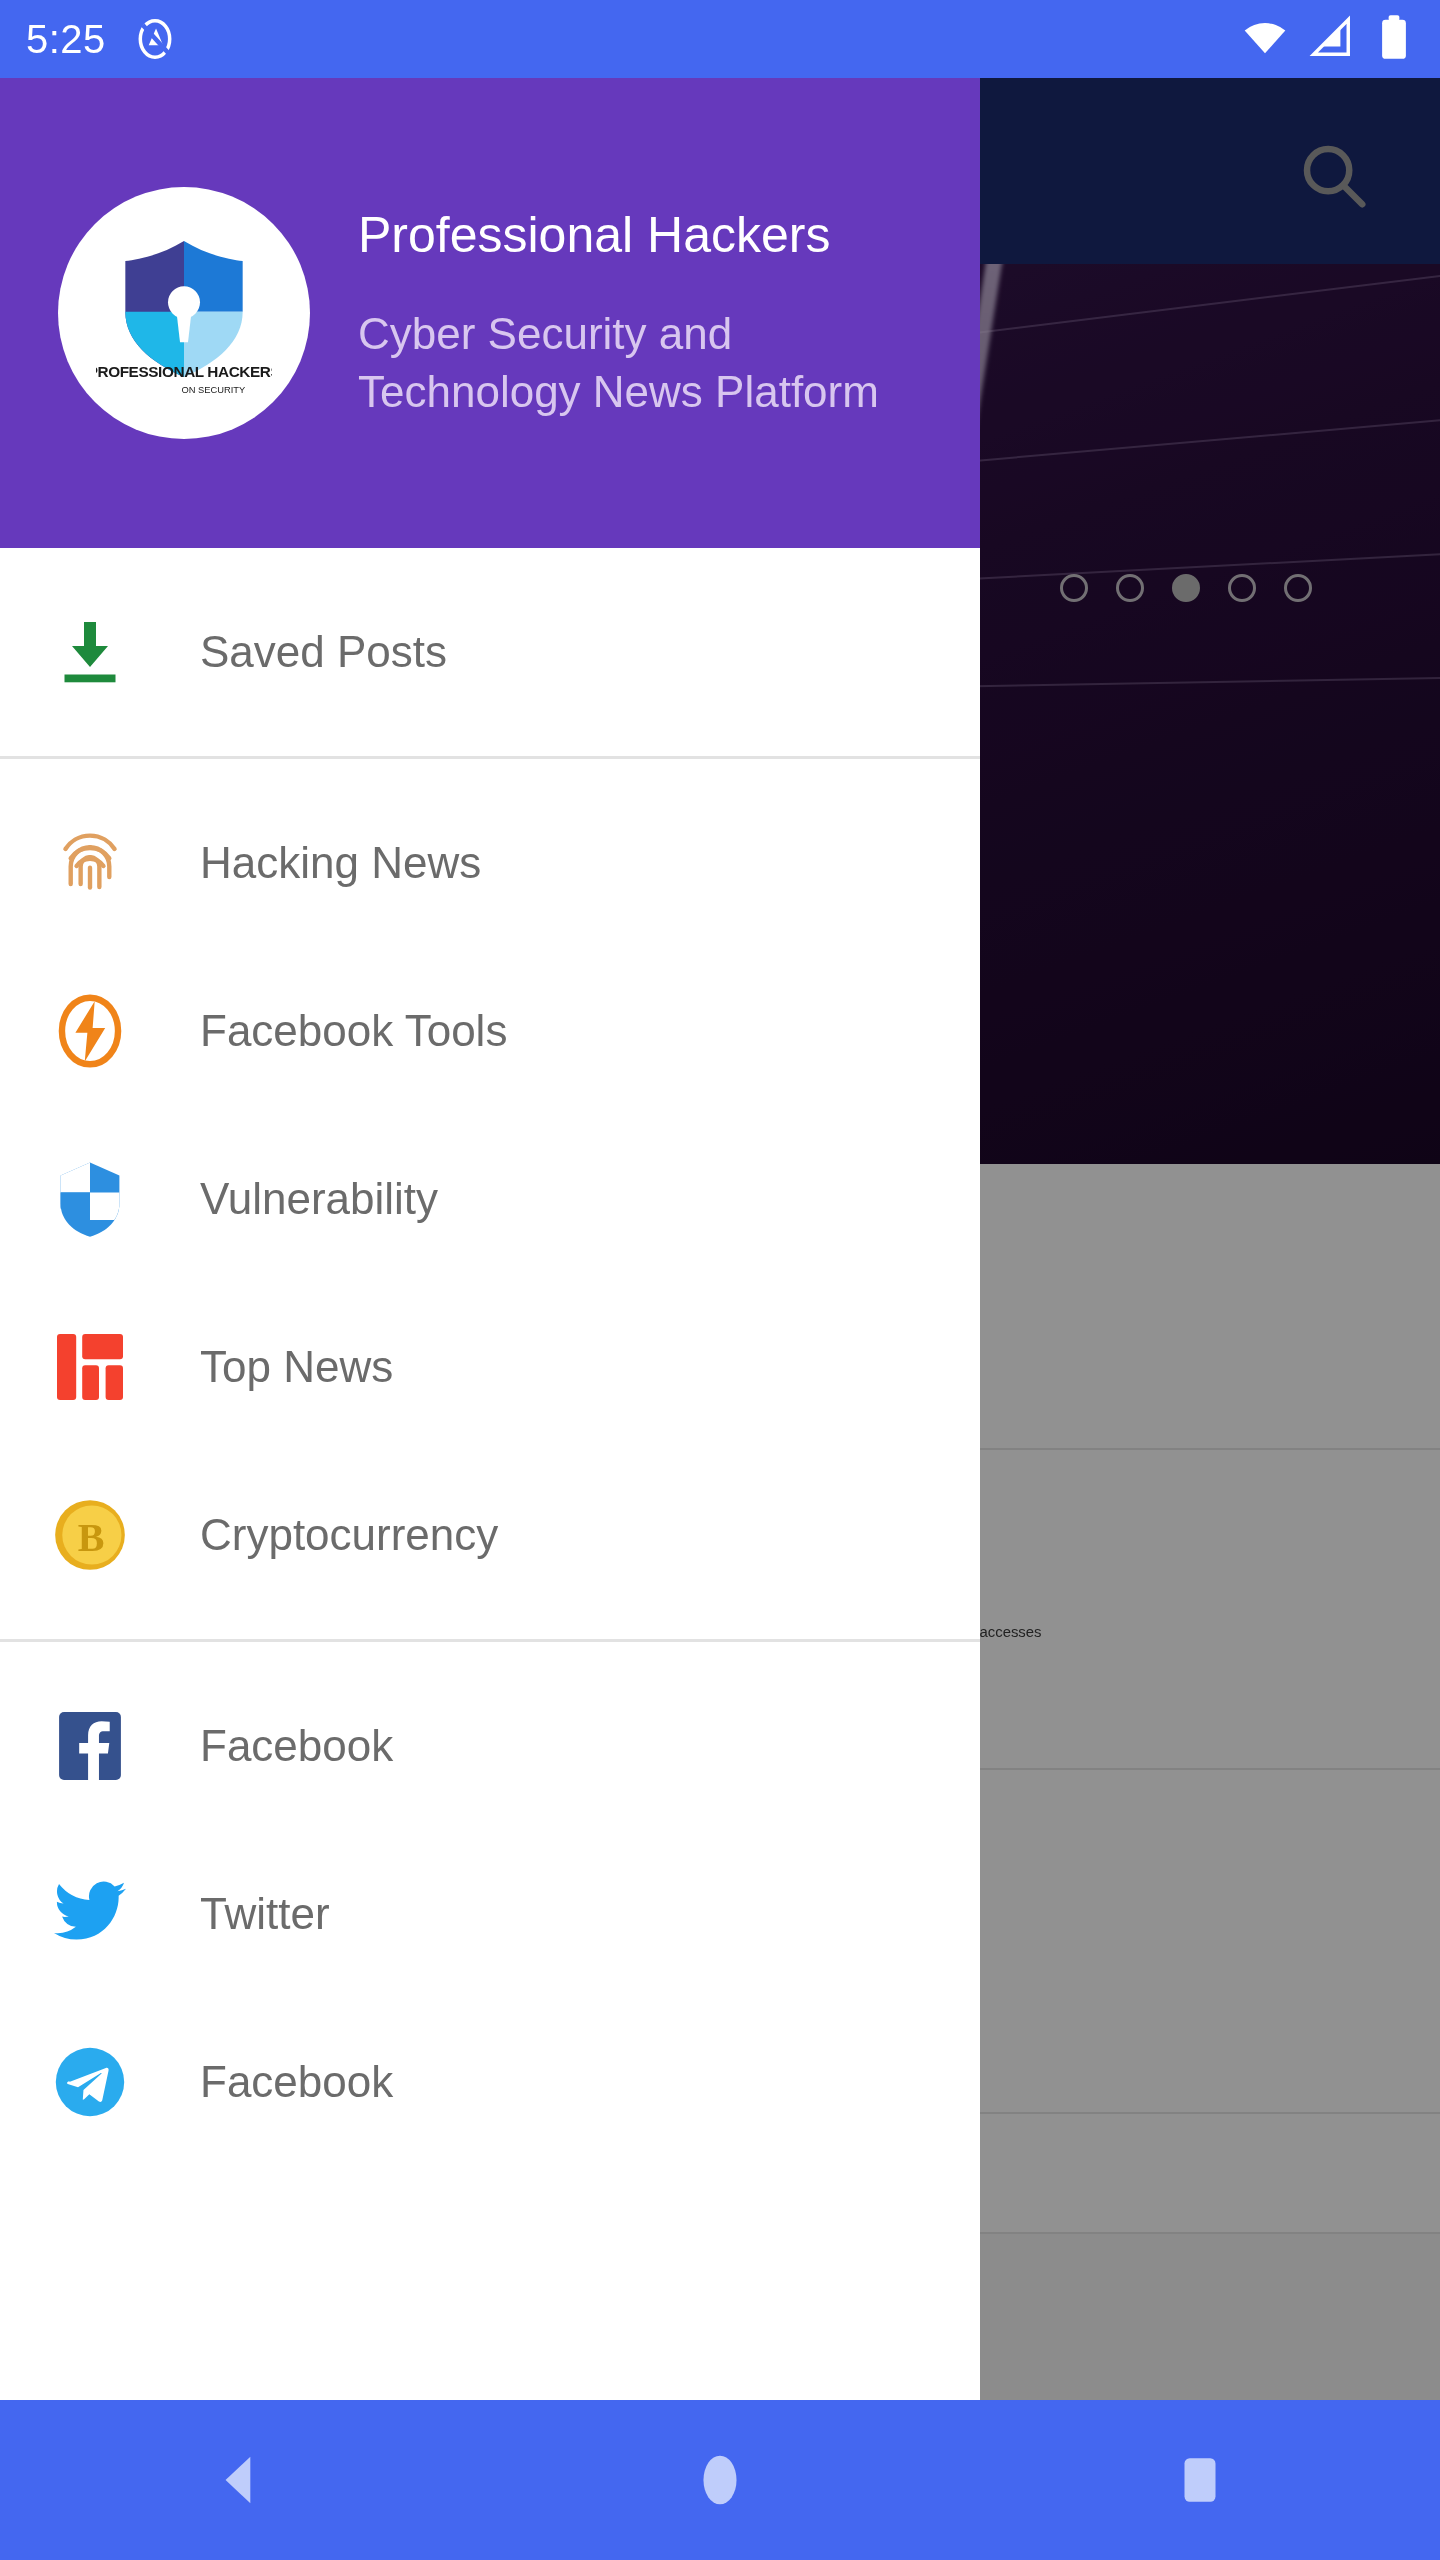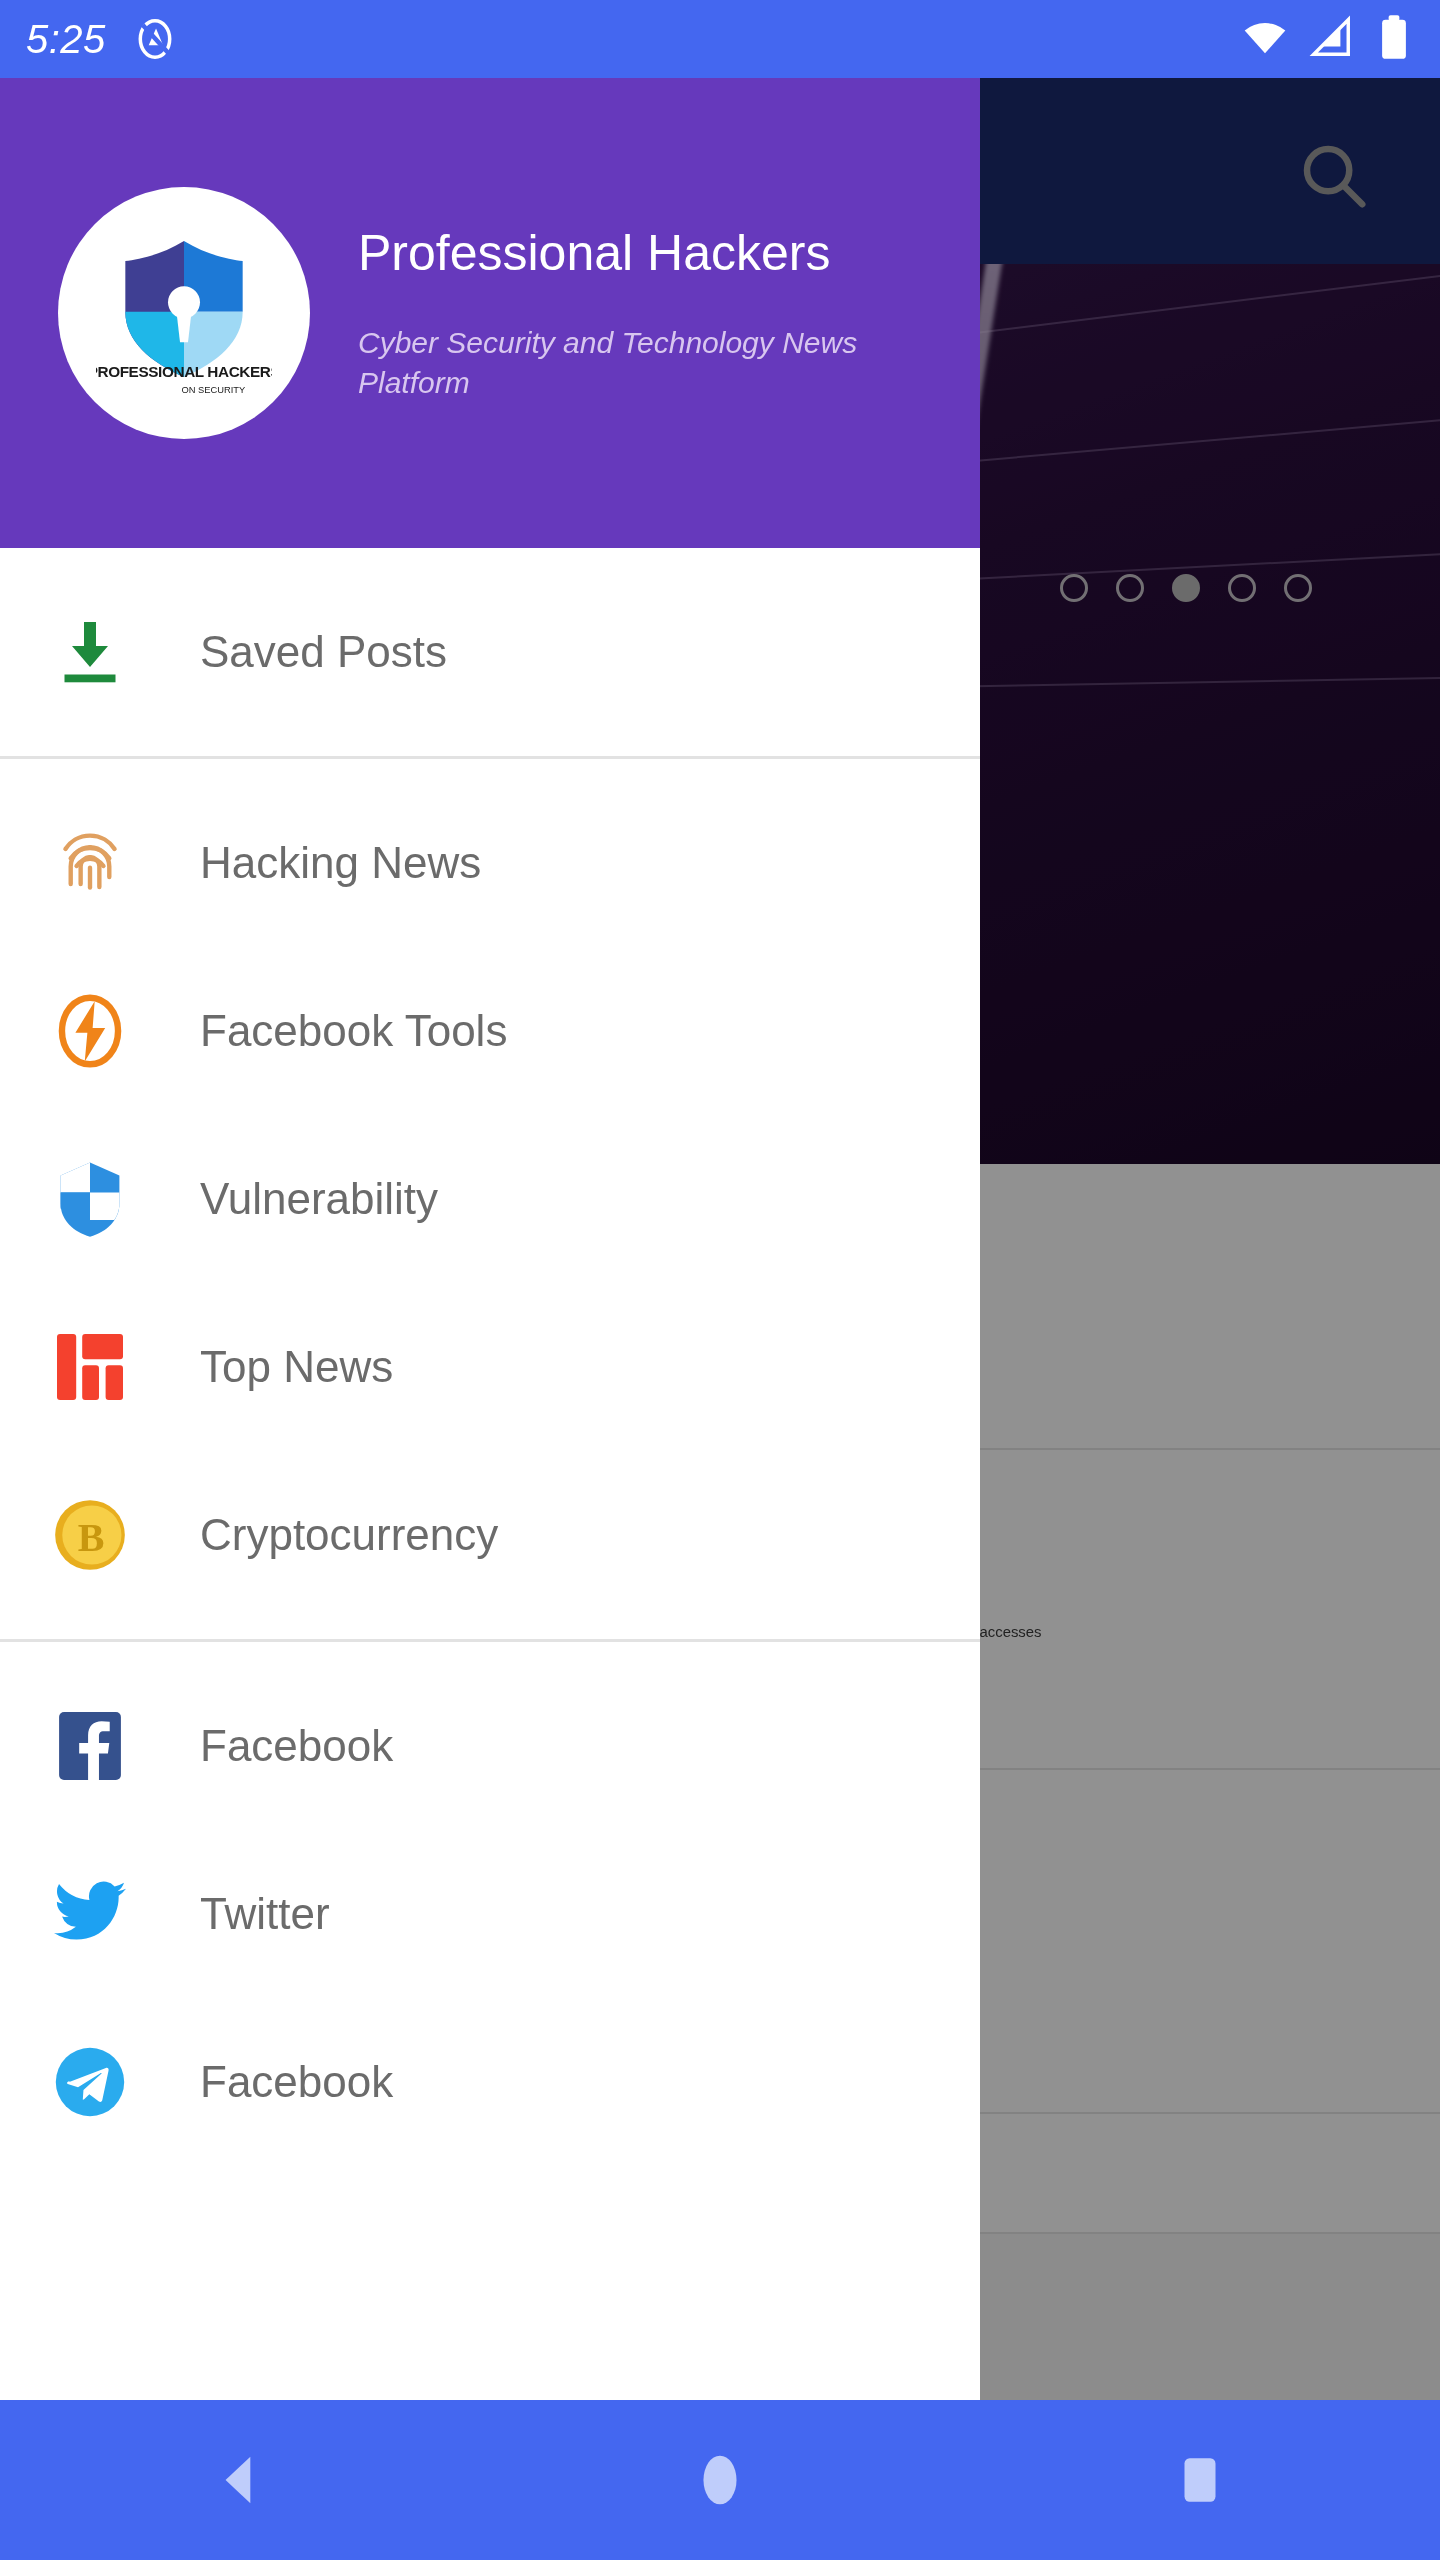--- a/index.html
+++ b/index.html
@@ -10,21 +10,21 @@
     position:relative;
   }
 
   
   #phone { position:absolute; inset:0; width:1440px; height:2560px; overflow:hidden; }
 
   
   #status-bar{
     position:absolute; top:0; left:0; width:1440px; height:78px;
     background:#4467f0; display:flex; align-items:center;
-    padding:0 26px; z-index:60;font-style:italic;
+    padding:0 26px; z-index:60;
   }
   #status-clock{ color:#fff; font-size:40px; letter-spacing:.5px; }
   #status-app-icon{ margin-left:28px; width:42px; height:42px; display:block; }
   #status-right{ margin-left:auto; display:flex; align-items:center; gap:20px; }
 
   
   #bg-content{ position:absolute; top:78px; left:0; width:1440px; height:2400px; background:#f1f1f1; overflow:hidden; }
 
   #bg-appbar{
     position:absolute; top:0; left:0; width:1440px; height:186px;
@@ -101,21 +101,21 @@
     height:470px; background:#6639bc; flex:none;
     display:flex; align-items:center; padding:0 58px;
   }
   #drawer-avatar{
     width:252px; height:252px; border-radius:50%; background:#fff; flex:none;
     display:flex; flex-direction:column; align-items:center; justify-content:center;
     overflow:hidden;
   }
   #drawer-header-text{ margin-left:48px; }
   #drawer-title{ color:#ffffff; font-size:50px; line-height:1.2; }
-  #drawer-subtitle{ color:#d8c6ef; font-size:30px; line-height:1.32; margin-top:40px; max-width:600px;font-style:italic; }
+  #drawer-subtitle{ color:#d8c6ef; font-size:44px; line-height:1.32; margin-top:40px; max-width:600px; }
 
   .nav-group{ padding:20px 0; }
   .nav-divider{ height:3px; background:#e2e2e2; width:100%; }
   .nav-item{
     height:168px; display:flex; align-items:center; padding:0 0 0 42px; cursor:pointer;
   }
   .nav-icon{
     width:96px; height:96px; flex:none; display:flex; align-items:center; justify-content:center;
   }
   .nav-label{ margin-left:62px; font-size:44px; color:#6b6b6b; }

